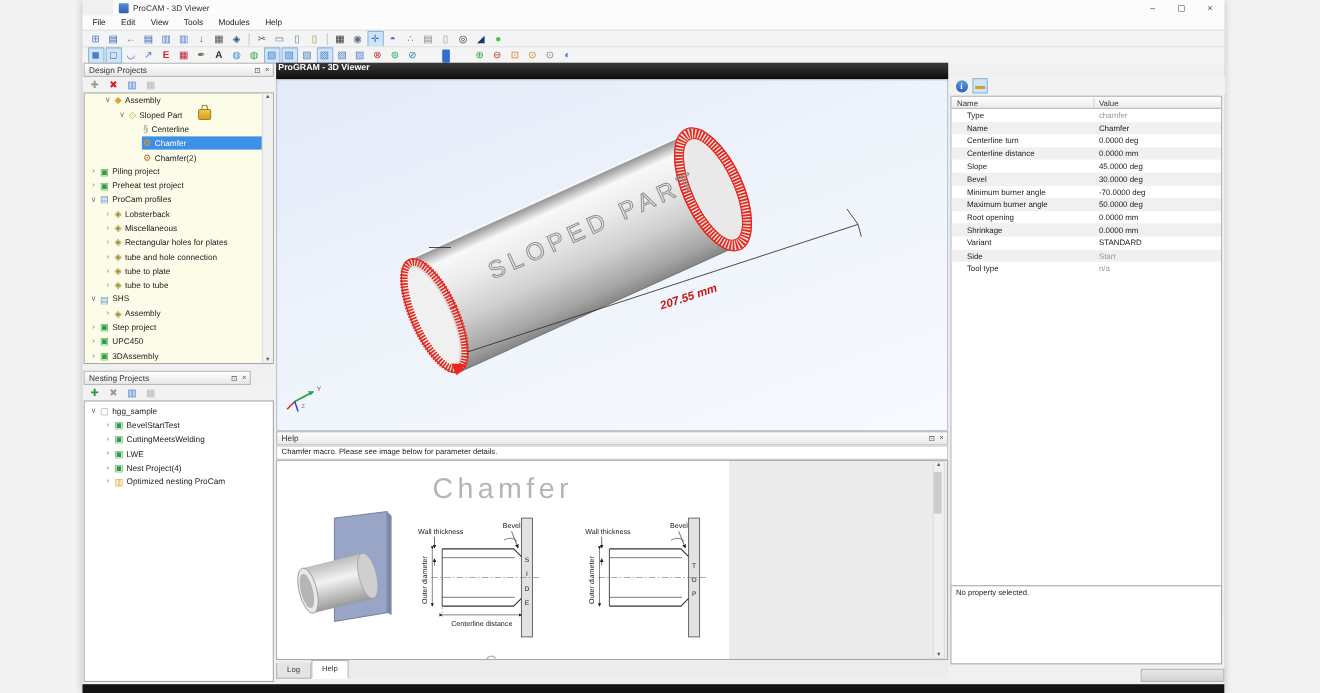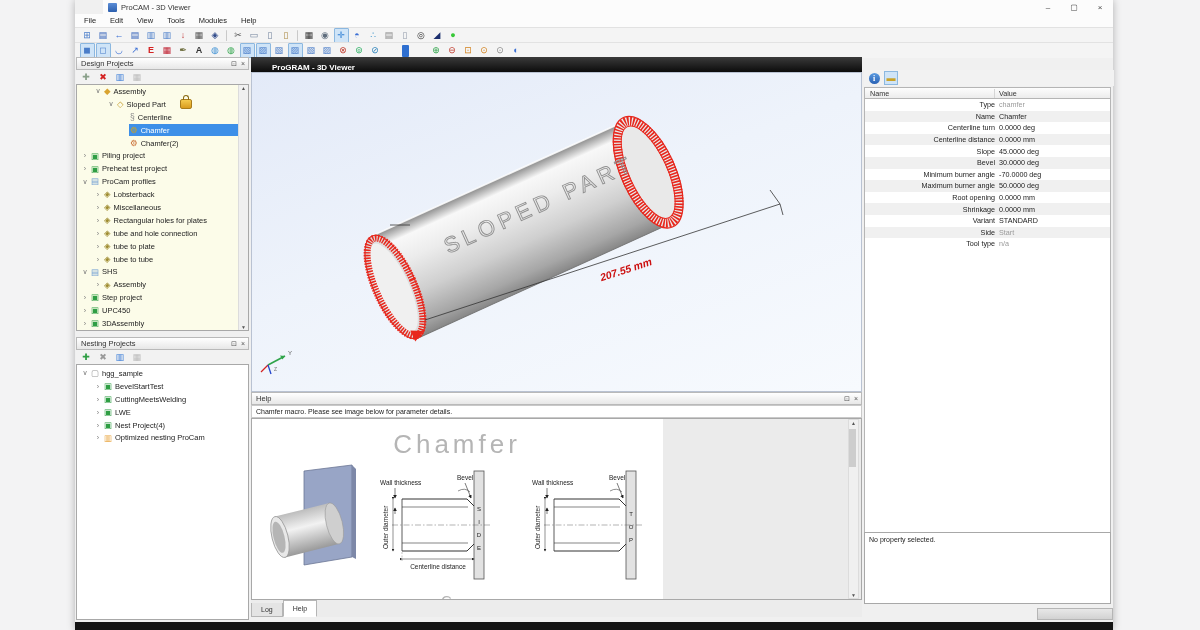--- a/index.html
+++ b/index.html
@@ -41,21 +41,21 @@
   .trow.sel .hl{background:#3d8fe8;color:#fff;}
   .lock{display:none;}
   .trow.haslock .lock{display:inline-block;width:10px;height:8px;background:linear-gradient(#f4ca4e,#d99c1e);
        border:1px solid #a97c1b;border-radius:2px;margin-left:14px;position:relative;}
   .trow.haslock .lock::before{content:"";position:absolute;left:2px;top:-5px;width:4px;height:4px;
        border:1.5px solid #8a6a14;border-bottom:none;border-radius:3px 3px 0 0;}
   .vscroll{position:absolute;top:0;bottom:0;right:0;width:9px;background:#f0f0f0;border-left:1px solid #dcdcdc;
        display:flex;flex-direction:column;align-items:center;justify-content:space-between;font-size:5px;color:#555;}
   
   .progbar{position:absolute;background:linear-gradient(#3a3a3a,#0c0c0c);color:#fff;font-weight:bold;
-       font-size:8px;display:flex;align-items:flex-end;padding-left:21px;box-sizing:border-box;}
+       font-size:8px;display:flex;align-items:flex-start;padding-left:2px;box-sizing:border-box;}
   .viewport{position:absolute;background:linear-gradient(160deg,#e3eaf8 0%,#eef3fb 45%,#f7fafe 100%);border:1px solid #b9c2d2;box-sizing:border-box;}
   .helphead-msg{position:absolute;background:#fff;border:1px solid #c9c9c9;box-sizing:border-box;
        display:flex;align-items:center;padding-left:4px;font-size:7px;color:#222;}
   .helpwrap{position:absolute;background:#ebebeb;border:1px solid #a8a8a8;box-sizing:border-box;}
   .helpwhite{position:absolute;left:0;top:0;width:411px;bottom:0;background:#fff;}
   .helpscroll{position:absolute;top:0;bottom:0;right:2px;width:9px;background:#f0f0f0;border:1px solid #dcdcdc;
        display:flex;flex-direction:column;align-items:center;justify-content:space-between;font-size:5px;color:#555;}
   .hthumb{width:7px;height:38px;background:#cdcdcd;position:absolute;top:9px;left:0px;}
   .tabbar{position:absolute;display:flex;align-items:flex-end;background:#ececec;}
   .tab{height:13px;padding:0 9px;display:flex;align-items:center;font-size:7px;color:#333;
@@ -456,21 +456,21 @@
 
           </span>
         </div>
       </div>
     <div class="vscroll">
       <span>▲</span>
       <span>▼</span>
     </div>
   </div>
 
-  <div class="phead" style="left:1px;top:337px;width:173px;">
+  <div class="phead" style="left:1px;top:337px;width:152px;">
     <span>Nesting Projects</span>
     <span class="hbtns">
       <span>⊡</span>
       <span>×</span>
     </span>
   </div>
   <div class="ptools" style="left:1px;top:350px;width:173px;">
 
   <span class="pti">
         <span class="g" style="color:#2f9e44">✚</span>
@@ -697,21 +697,21 @@
         <span class="infoicon">i</span>
       </span>
     <span class="pti on">
         <span class="g" style="color:#c9a227">▬</span>
       </span>
   </div>
   <div class="ptable-head" style="left:789px;top:87px;width:247px;">
     <span class="c1">Name</span>
     <span class="c2">Value</span>
   </div>
-  <div class="prows" style="left:789px;top:99px;width:247px;height:459px;text-align:right;">
+  <div class="prows" style="left:789px;top:99px;width:247px;height:459px;">
 
       <div class="prow dim">
         <span class="pname">Type</span>
         <span class="pvalue">chamfer</span>
       </div>
 
       <div class="prow">
         <span class="pname">Name</span>
         <span class="pvalue">Chamfer</span>
       </div>

